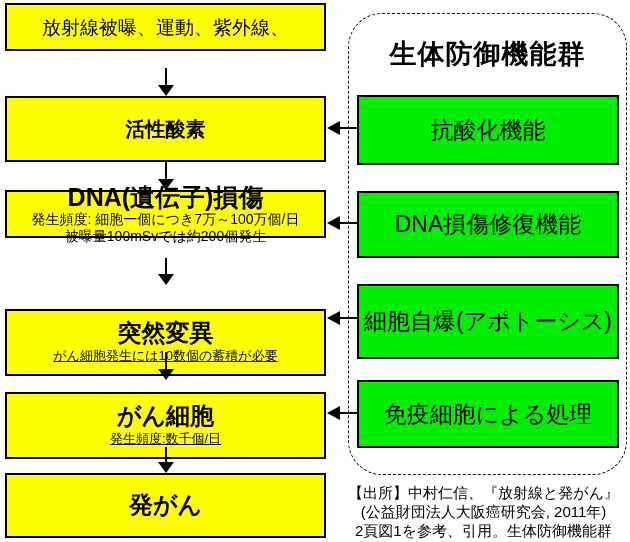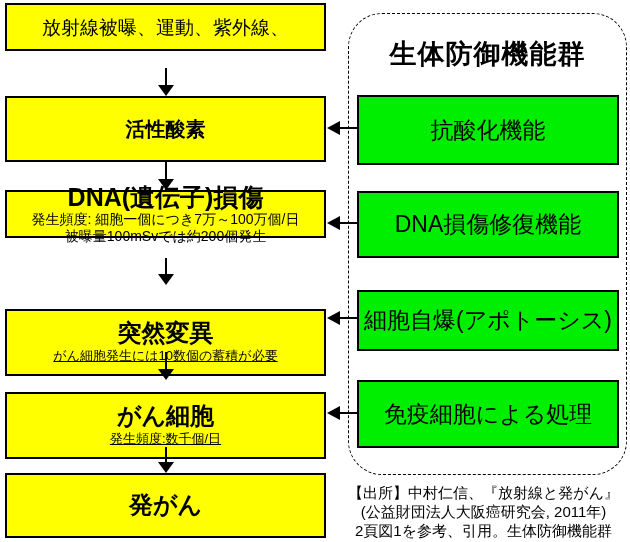--- a/index.html
+++ b/index.html
@@ -111,21 +111,21 @@
     <div class="defense-title">生体防御機能群</div>
 
     <div class="box gbox" style="top:81px; height:70px;">
       <div>抗酸化機能</div>
     </div>
 
     <div class="box gbox" style="top:177px; height:67px;">
       <div>DNA損傷修復機能</div>
     </div>
 
-    <div class="box gbox" style="top:276px; height:61px;">
+    <div class="box gbox" style="top:270px; height:75px;">
       <div>細胞自爆(アポトーシス)</div>
     </div>
 
     <div class="box gbox" style="top:366px; height:68px;justify-content:center;">
       <div>免疫細胞による処理</div>
     </div>
   </div>
 
   <div class="harrow" style="top:121px;">
     <div class="hline"></div>

